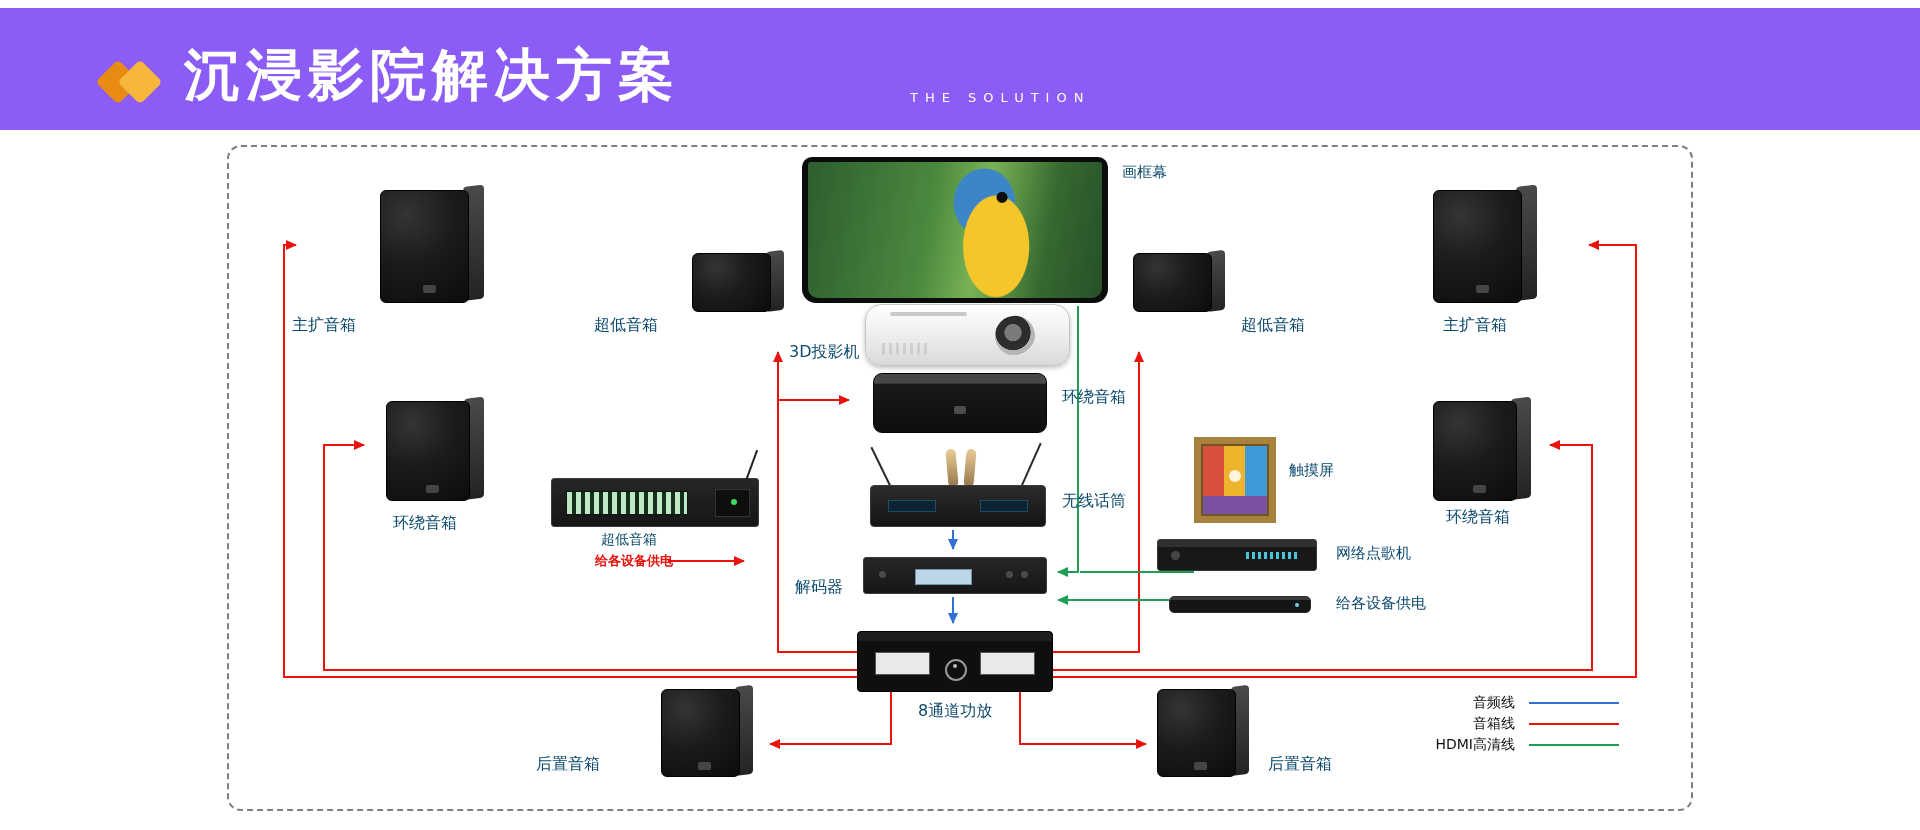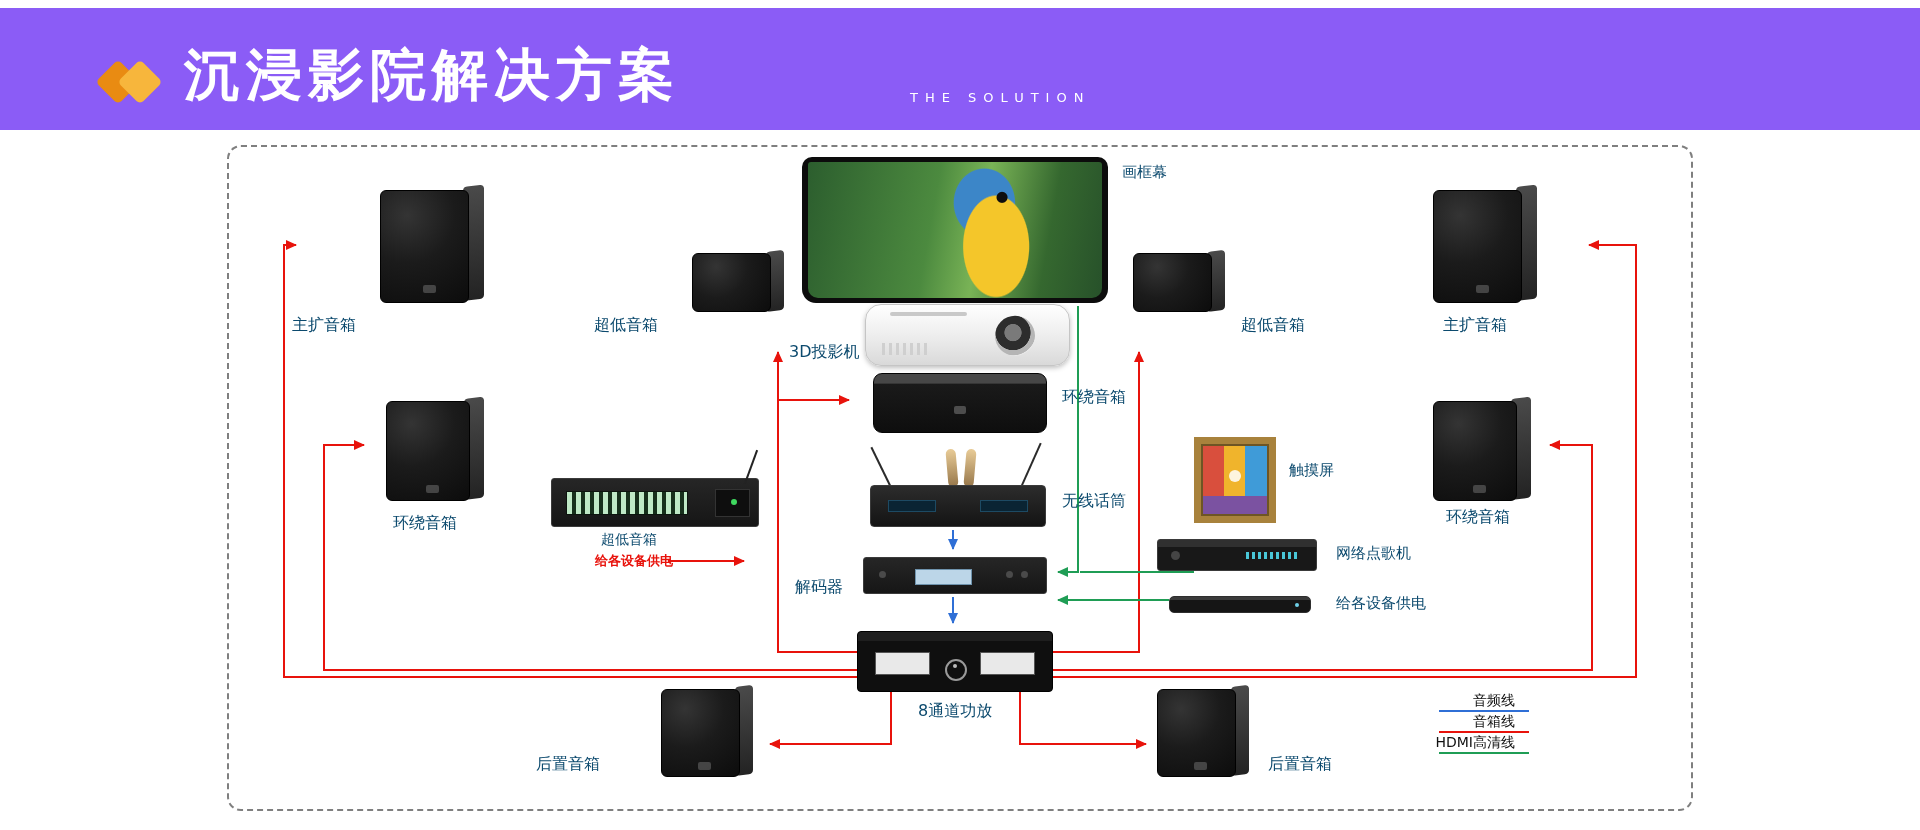--- a/index.html
+++ b/index.html
@@ -89,21 +89,21 @@
 
   
   .touch{border:7px solid #a8823c;box-shadow:inset 0 0 0 2px #6e5524;box-sizing:border-box;
     background:
       linear-gradient(0deg,#7b52a1 0 28%,transparent 28%),
       linear-gradient(90deg,#d94f3d 0 34%,#f0b42c 34% 64%,#3f9bd8 64%);}
   .touch-dot{position:absolute;left:50%;top:36%;width:12px;height:12px;margin-left:-6px;border-radius:50%;background:#fff;opacity:.85;}
 
   
   .legend{position:absolute;left:1405px;top:692px;z-index:5;}
-  .legend-row{display:flex;align-items:flex-end;height:21px;flex-direction:column;}
+  .legend-row{display:flex;align-items:center;height:21px;}
   .legend-label{width:110px;text-align:right;font-size:14px;color:#101010;margin-right:14px;white-space:nowrap;}
   .legend-line{width:90px;height:2px;}
 </style>
 </head>
 <body>
 
 <div class="canvas">
 
   <div class="header">
     <div class="logo-mark">

